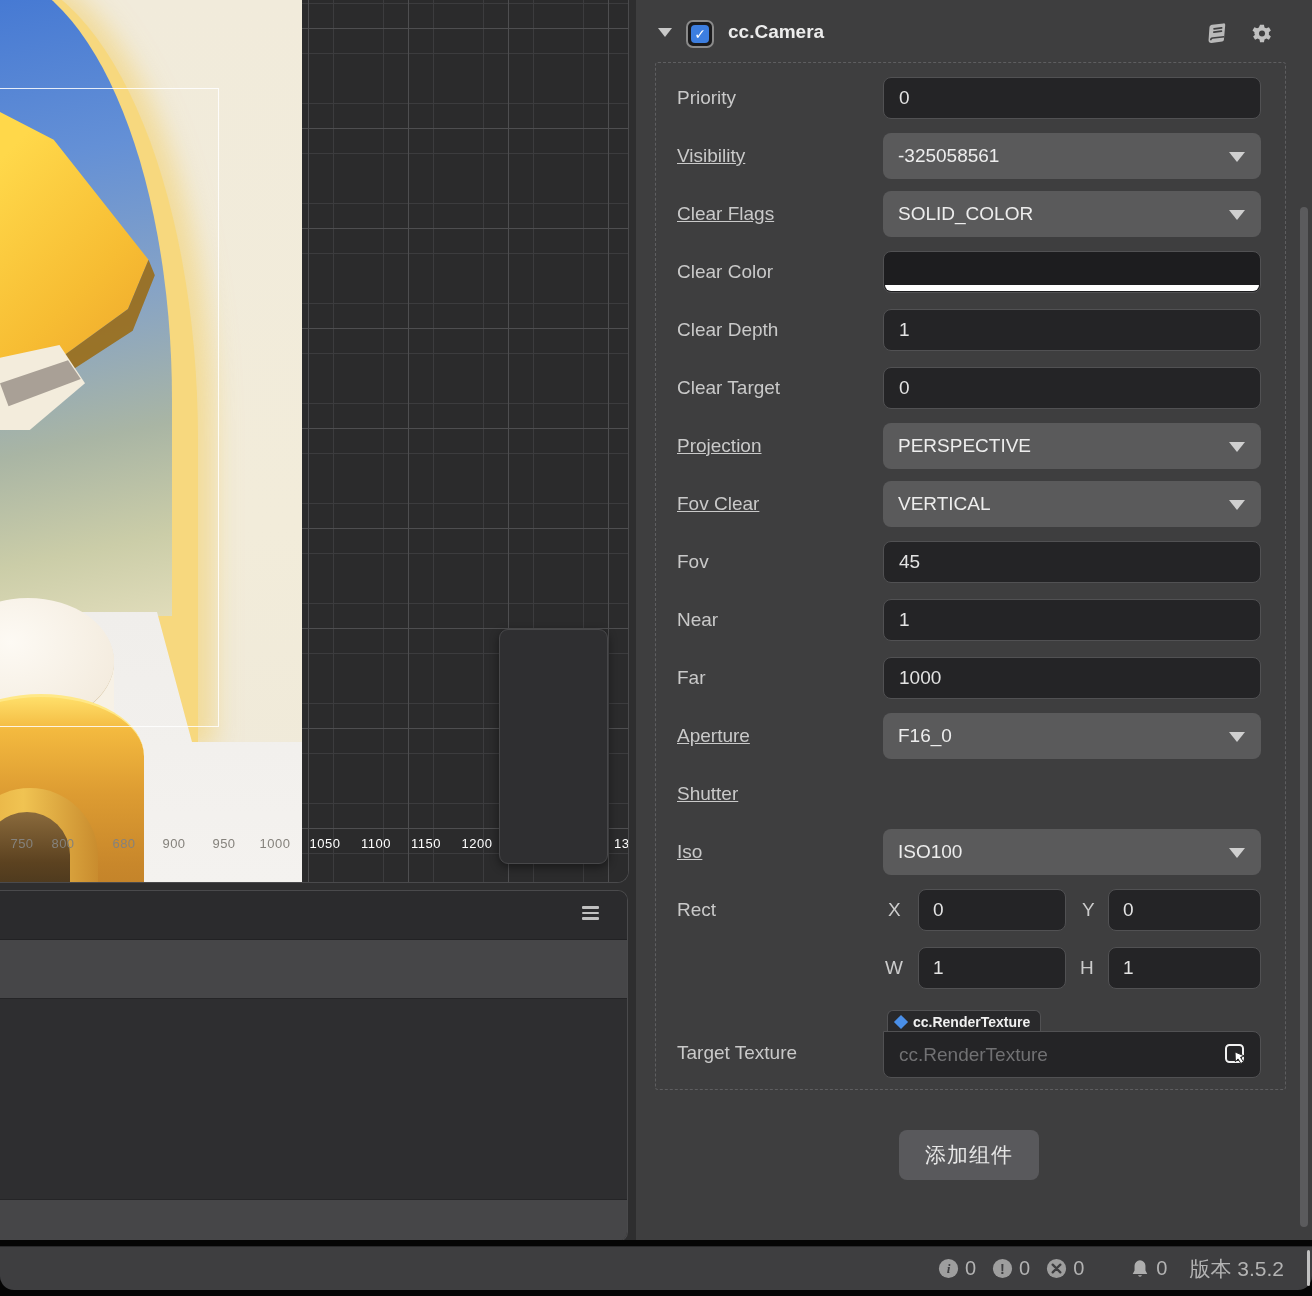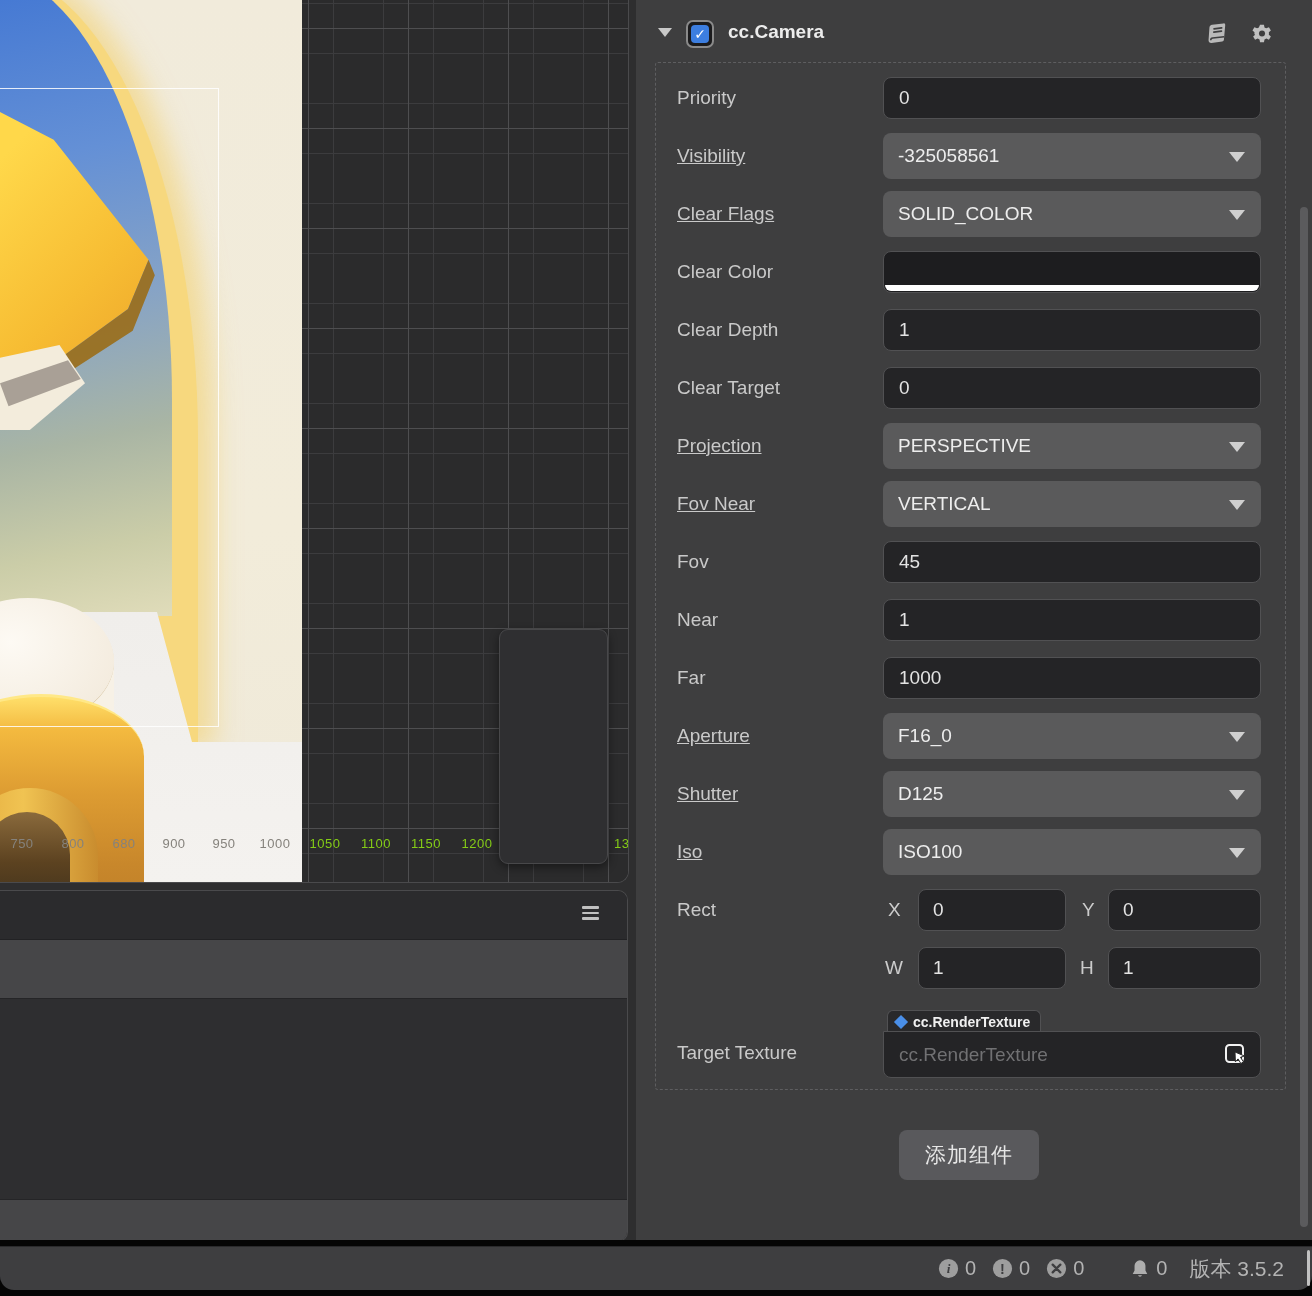--- a/index.html
+++ b/index.html
@@ -39,21 +39,21 @@
   .gold-cyl{position:absolute;left:-62px;top:694px;width:206px;height:240px;
     border-radius:103px 103px 0 0 / 62px 62px 0 0;border-top:3px solid #ffe887;
     background:linear-gradient(180deg,#ffdf6a 0%,#f3b93f 14%,#dd9c32 40%,#c8872b 70%,#b97b26 100%);}
   .gold-arch{position:absolute;left:-38px;top:788px;width:136px;height:96px;
     border-radius:68px 68px 0 0;background:linear-gradient(90deg,#e3aa3c 0%,#f0c352 45%,#c98c2e 100%);}
   .gold-arch-inner{position:absolute;left:-16px;top:812px;width:86px;height:72px;
     border-radius:43px 43px 0 0;background:linear-gradient(180deg,#8a6a3c 0%,#5c4220 70%,#4e3a1e 100%);}
   .design-frame{position:absolute;left:-5px;top:88px;width:223px;height:637px;
     border:1.5px solid rgba(255,255,255,.85);border-left:none;}
   .ruler-num{position:absolute;top:836px;font-size:13px;transform:translateX(-50%);letter-spacing:.5px;text-align:center;}
-  .ruler-light{color:#85827c;} .ruler-dark{color:#84cc16;}
+  .ruler-light{color:#85827c;} .ruler-dark{color:#ffffff;}
   .ruler-clip{transform:none;}
   #floating-box{position:absolute;left:499px;top:629px;width:107px;height:233px;background:#2f2f31;
     border:1px solid #48484a;border-radius:9px;box-shadow:0 3px 10px rgba(0,0,0,.45);}
   
   #lower-panel{position:absolute;left:0;top:890px;width:628px;height:352px;background:#2e2e30;
     border:1px solid #4a4a4c;border-left:none;border-radius:0 10px 10px 0;overflow:hidden;box-sizing:border-box;}
   .lp-header{position:relative;height:48px;background:#2b2b2d;border-bottom:1px solid #222224;}
   .lp-toolbar{height:58px;background:#464648;border-bottom:1px solid #252527;}
   .lp-content{height:200px;background:#2e2e30;border-bottom:1px solid #252527;}
   .lp-footer{height:43px;background:#464648;}
@@ -129,21 +129,21 @@
       <div class="ribbon-stripe"></div>
       <div class="ivory-side"></div>
       <div class="ivory-top"></div>
       <div class="gold-cyl"></div>
       <div class="gold-arch"></div>
       <div class="gold-arch-inner"></div>
       <div class="design-frame"></div>
     </div>
 
     <span class="ruler-num ruler-light" style="left:22px">750</span>
-    <span class="ruler-num ruler-light" style="left:73px">800</span>
+    <span class="ruler-num ruler-light" style="left:63px">800</span>
     <span class="ruler-num ruler-light" style="left:124px">680</span>
     <span class="ruler-num ruler-light" style="left:174px">900</span>
     <span class="ruler-num ruler-light" style="left:224px">950</span>
     <span class="ruler-num ruler-light" style="left:275px">1000</span>
     <span class="ruler-num ruler-dark" style="left:325px">1050</span>
     <span class="ruler-num ruler-dark" style="left:376px">1100</span>
     <span class="ruler-num ruler-dark" style="left:426px">1150</span>
     <span class="ruler-num ruler-dark" style="left:477px">1200</span>
     <span class="ruler-num ruler-dark ruler-clip" style="left:614px">13</span>
 
@@ -213,21 +213,21 @@
 
     <span class="prop-label lh42" style="top:367px">Clear Target</span>
     <div class="prop-input" style="top:367px">0</div>
 
     <span class="prop-label lh46" style="top:423px">Projection</span>
     <div class="prop-select" style="top:423px">
       <span>PERSPECTIVE</span>
       <span class="select-caret"></span>
     </div>
 
-    <span class="prop-label lh46" style="top:481px">Fov Near</span>
+    <span class="prop-label lh46" style="top:481px">Fov Clear</span>
     <div class="prop-select" style="top:481px">
       <span>VERTICAL</span>
       <span class="select-caret"></span>
     </div>
 
     <span class="prop-label lh42" style="top:541px">Fov</span>
     <div class="prop-input" style="top:541px">45</div>
 
     <span class="prop-label lh42" style="top:599px">Near</span>
     <div class="prop-input" style="top:599px">1</div>
@@ -235,24 +235,20 @@
     <span class="prop-label lh42" style="top:657px">Far</span>
     <div class="prop-input" style="top:657px">1000</div>
 
     <span class="prop-label lh46" style="top:713px">Aperture</span>
     <div class="prop-select" style="top:713px">
       <span>F16_0</span>
       <span class="select-caret"></span>
     </div>
 
     <span class="prop-label lh46" style="top:771px">Shutter</span>
-    <div class="prop-select" style="top:771px">
-      <span>D125</span>
-      <span class="select-caret"></span>
-    </div>
 
     <span class="prop-label lh46" style="top:829px">Iso</span>
     <div class="prop-select" style="top:829px">
       <span>ISO100</span>
       <span class="select-caret"></span>
     </div>
 
     <span class="prop-label lh42" style="top:889px">Rect</span>
     <span class="axis-label" style="left:252px;top:889px">X</span>
     <div class="axis-input" style="left:282px;top:889px;width:148px">0</div>

